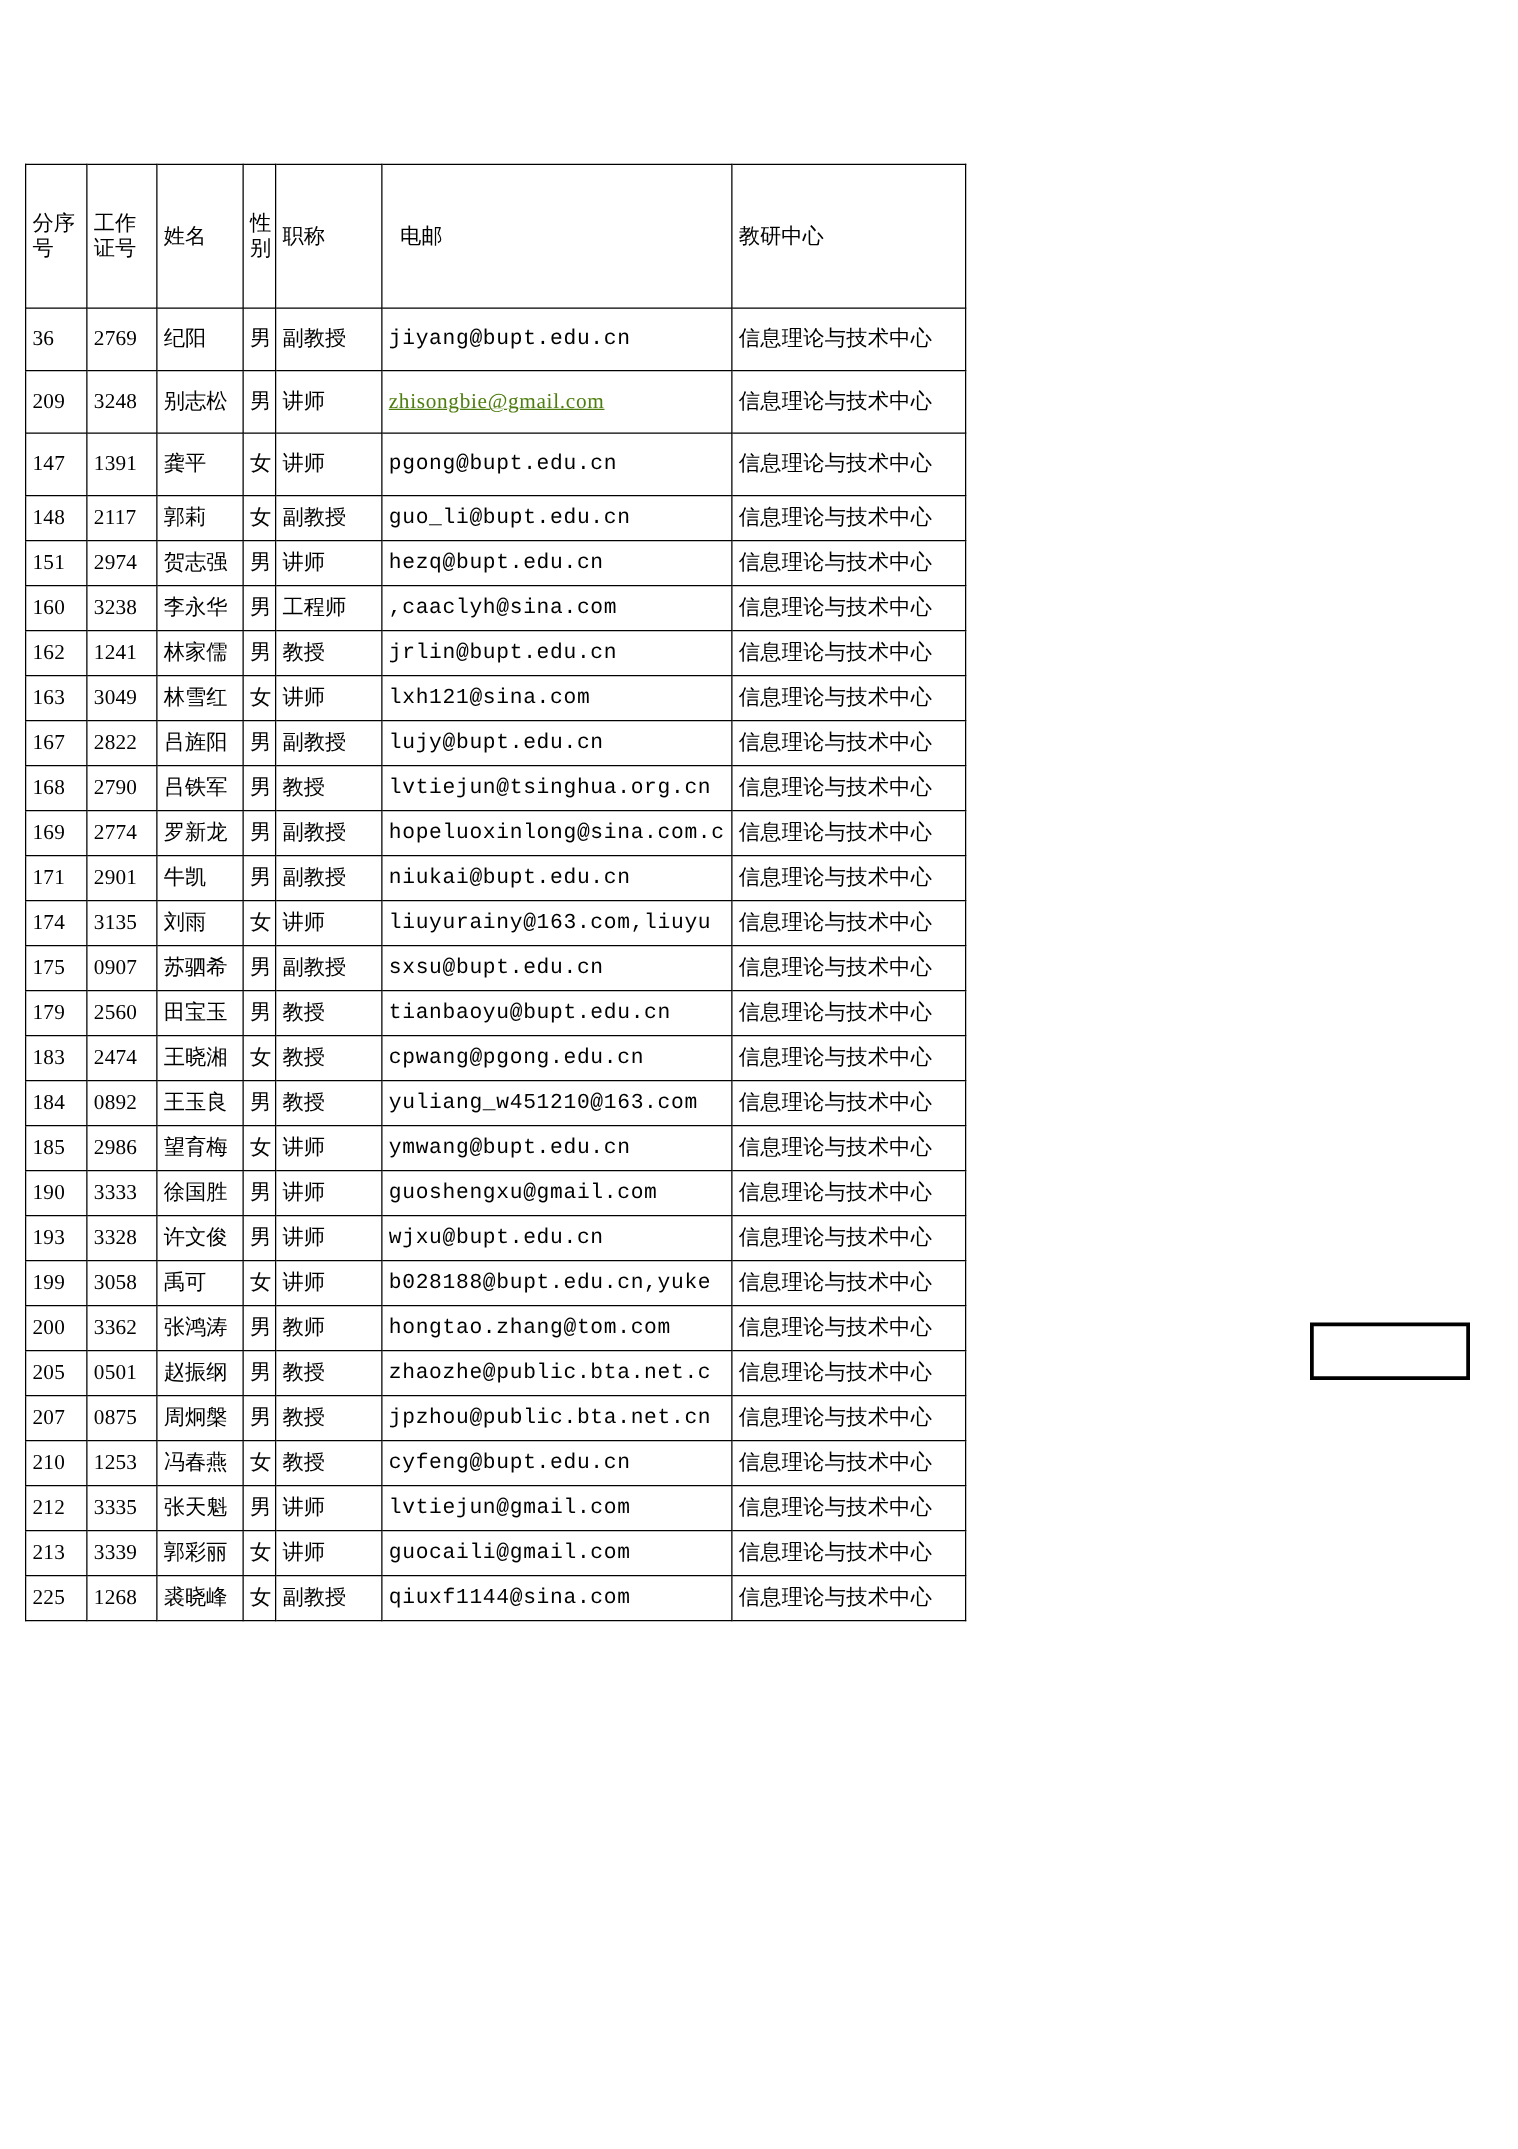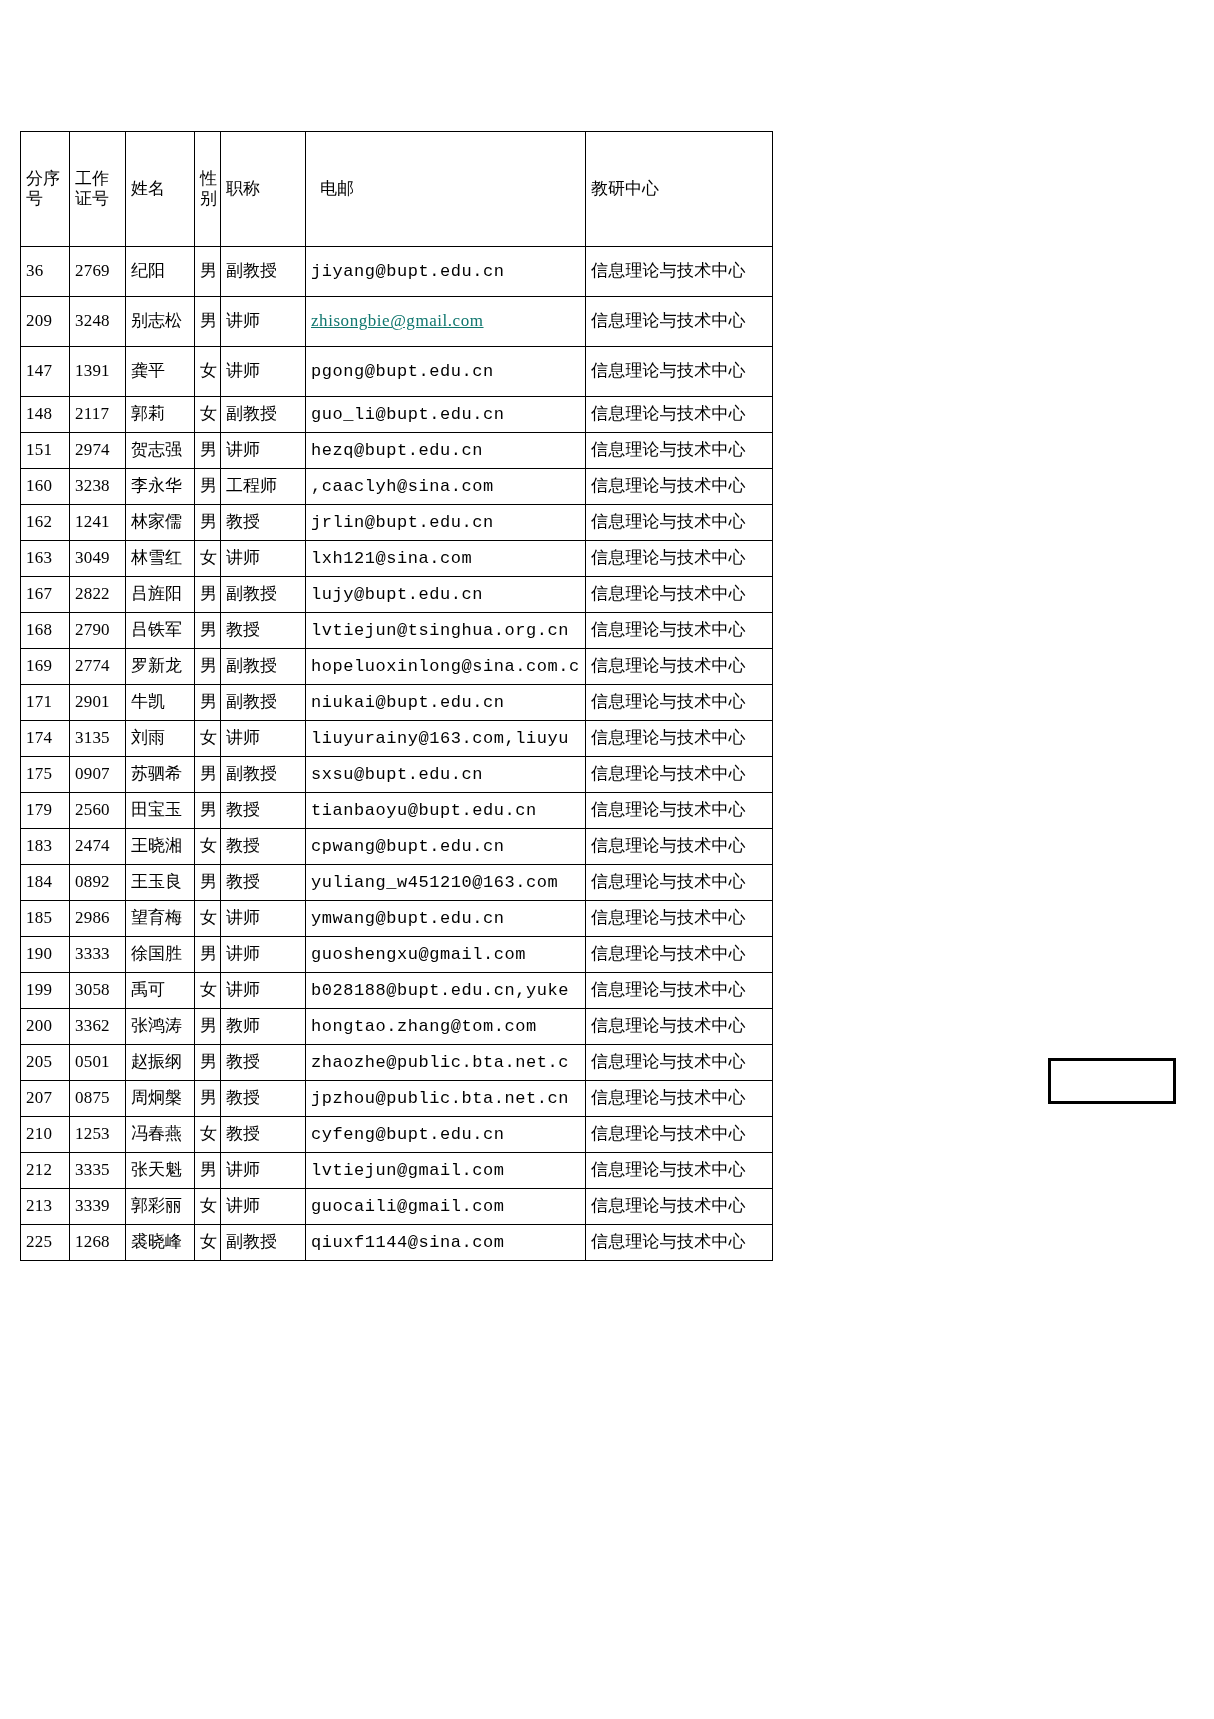--- a/index.html
+++ b/index.html
@@ -88,21 +88,21 @@
   td.cell-email {
     padding-left: 14px;
     letter-spacing: 0.3px;
     font-family: "Liberation Serif", "DejaVu Serif", serif;
   }
   td.cell-email .mono {
     font-family: Liberation Mono, monospace;
     letter-spacing: 0.55px;
   }
   td.cell-email a.maillink {
-    color: #0f766e;
+    color: #4d7c0f;
     text-decoration: underline;
     letter-spacing: 0.55px;
   }
   td.cell-seq, td.cell-id { letter-spacing: 0.2px; }
   td.cell-gender { text-align: left; }
   td.cell-center { letter-spacing: 0.2px; }
 
   
   #stray-box {
     position: absolute;
@@ -277,21 +277,21 @@
             <td class="cell-title">教授</td>
             <td class="cell-email"><span class="mono">tianbaoyu@bupt.edu.cn</span></td>
             <td class="cell-center">信息理论与技术中心</td>
           </tr>
           <tr>
             <td class="cell-seq">183</td>
             <td class="cell-id">2474</td>
             <td class="cell-name">王晓湘</td>
             <td class="cell-gender">女</td>
             <td class="cell-title">教授</td>
-            <td class="cell-email"><span class="mono">cpwang@bupt.edu.cn</span></td>
+            <td class="cell-email"><span class="mono">cpwang@pgong.edu.cn</span></td>
             <td class="cell-center">信息理论与技术中心</td>
           </tr>
           <tr>
             <td class="cell-seq">184</td>
             <td class="cell-id">0892</td>
             <td class="cell-name">王玉良</td>
             <td class="cell-gender">男</td>
             <td class="cell-title">教授</td>
             <td class="cell-email"><span class="mono">yuliang_w451210@163.com</span></td>
             <td class="cell-center">信息理论与技术中心</td>
@@ -308,20 +308,29 @@
           <tr>
             <td class="cell-seq">190</td>
             <td class="cell-id">3333</td>
             <td class="cell-name">徐国胜</td>
             <td class="cell-gender">男</td>
             <td class="cell-title">讲师</td>
             <td class="cell-email"><span class="mono">guoshengxu@gmail.com</span></td>
             <td class="cell-center">信息理论与技术中心</td>
           </tr>
           <tr>
+            <td class="cell-seq">193</td>
+            <td class="cell-id">3328</td>
+            <td class="cell-name">许文俊</td>
+            <td class="cell-gender">男</td>
+            <td class="cell-title">讲师</td>
+            <td class="cell-email"><span class="mono">wjxu@bupt.edu.cn</span></td>
+            <td class="cell-center">信息理论与技术中心</td>
+          </tr>
+          <tr>
             <td class="cell-seq">199</td>
             <td class="cell-id">3058</td>
             <td class="cell-name">禹可</td>
             <td class="cell-gender">女</td>
             <td class="cell-title">讲师</td>
             <td class="cell-email"><span class="mono">b028188@bupt.edu.cn,yuke</span></td>
             <td class="cell-center">信息理论与技术中心</td>
           </tr>
           <tr>
             <td class="cell-seq">200</td>

